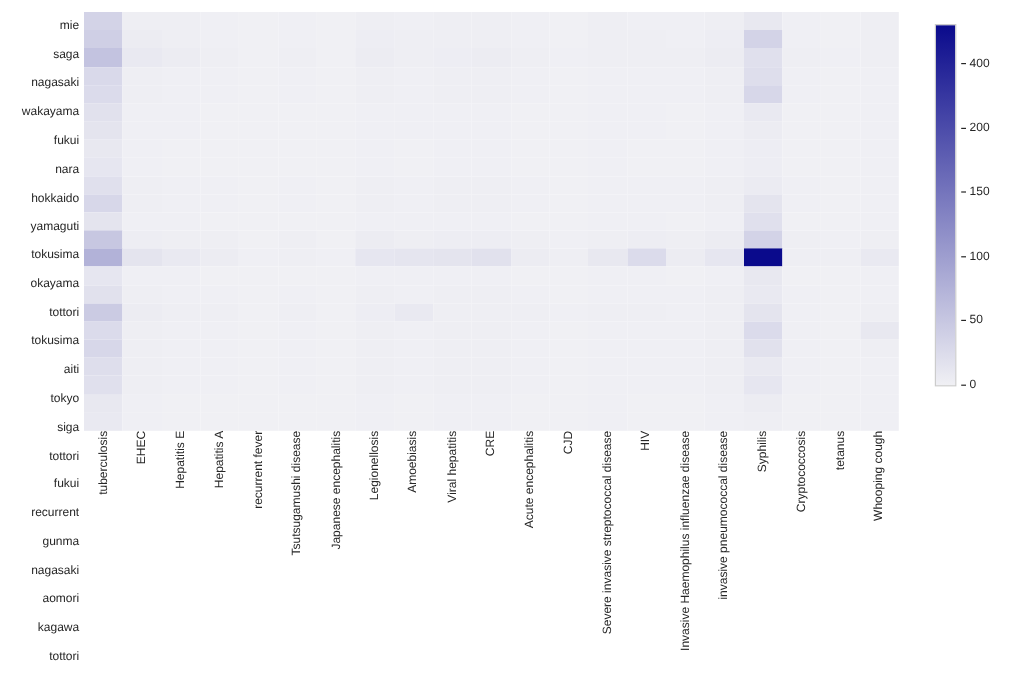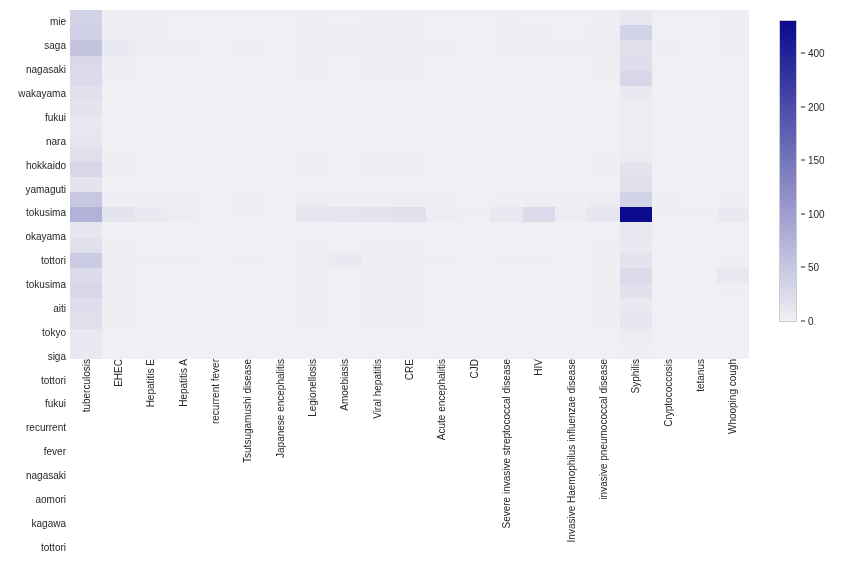--- a/index.html
+++ b/index.html
@@ -115,21 +115,21 @@
         <div>tokusima</div>
         <div>okayama</div>
         <div>tottori</div>
         <div>tokusima</div>
         <div>aiti</div>
         <div>tokyo</div>
         <div>siga</div>
         <div>tottori</div>
         <div>fukui</div>
         <div>recurrent</div>
-        <div>fever</div>
+        <div>gunma</div>
         <div>nagasaki</div>
         <div>aomori</div>
         <div>kagawa</div>
         <div>tottori</div>
       </div>
     <div class="grid-wrap">
       <div class="grid" id="grid" style="grid-template-columns: repeat(21, 1fr); grid-template-rows: repeat(23, 1fr);">
           <div class="cell" style="background: rgb(211, 211, 231);"></div>
           <div class="cell" style="background: rgb(238, 238, 243);"></div>
           <div class="cell" style="background: rgb(238, 238, 243);"></div>

